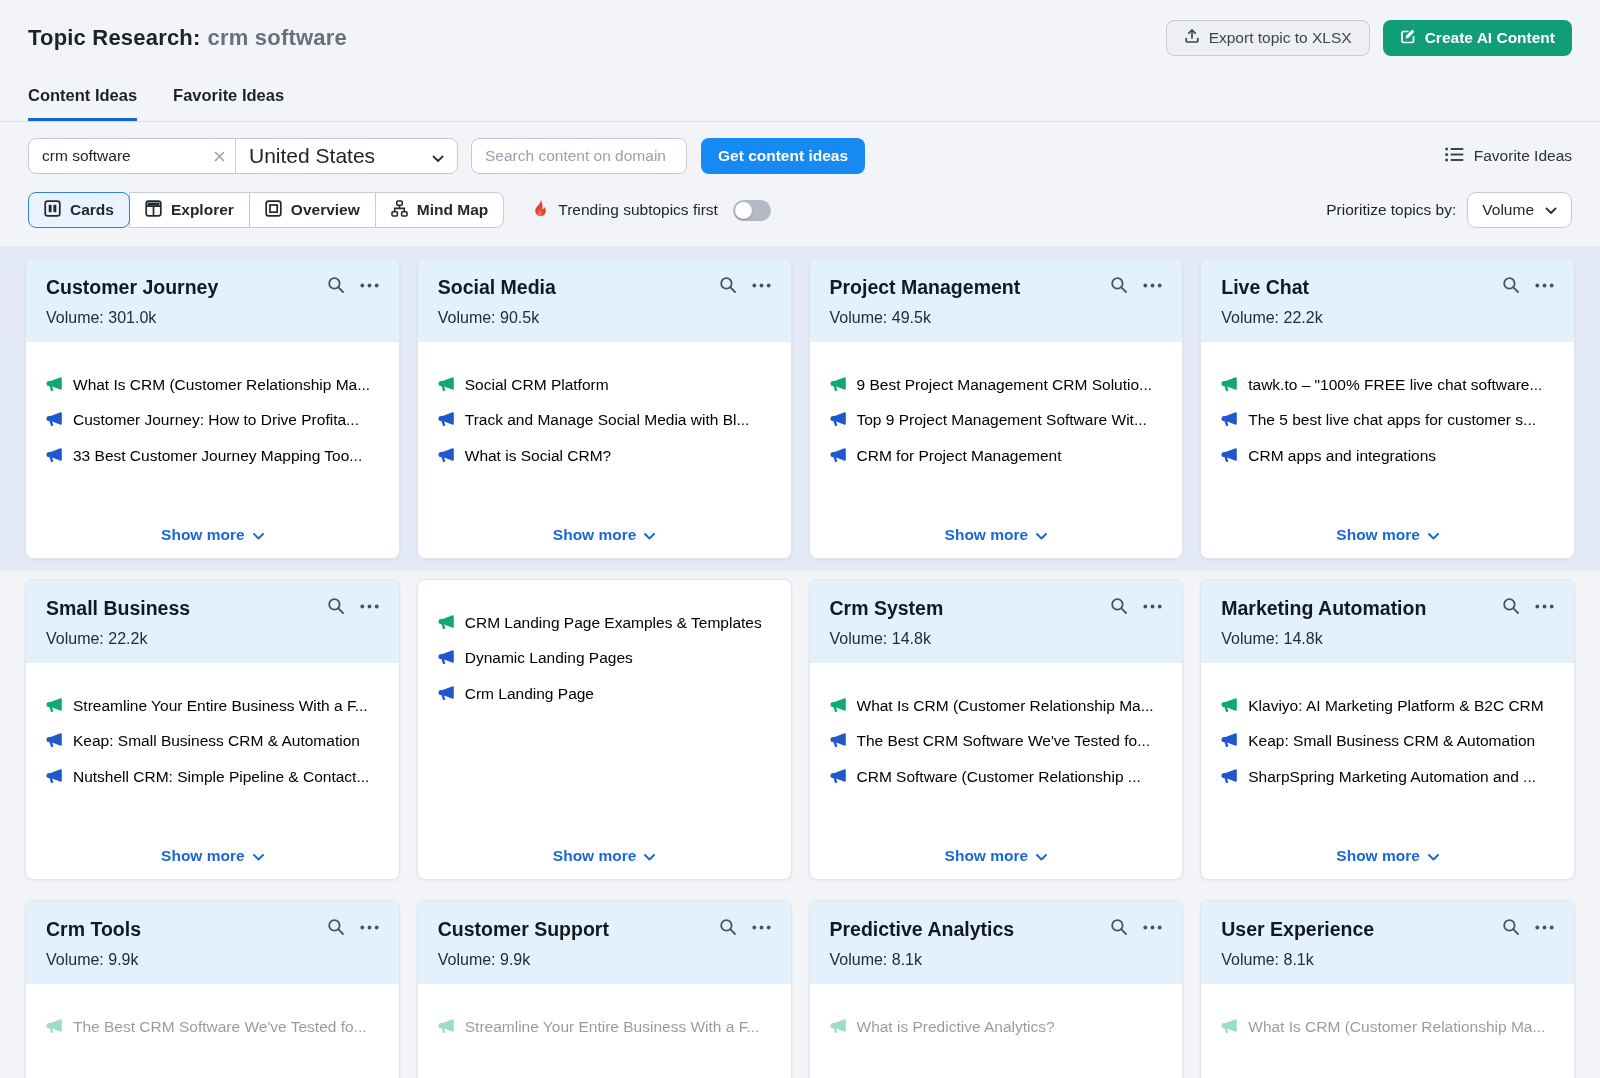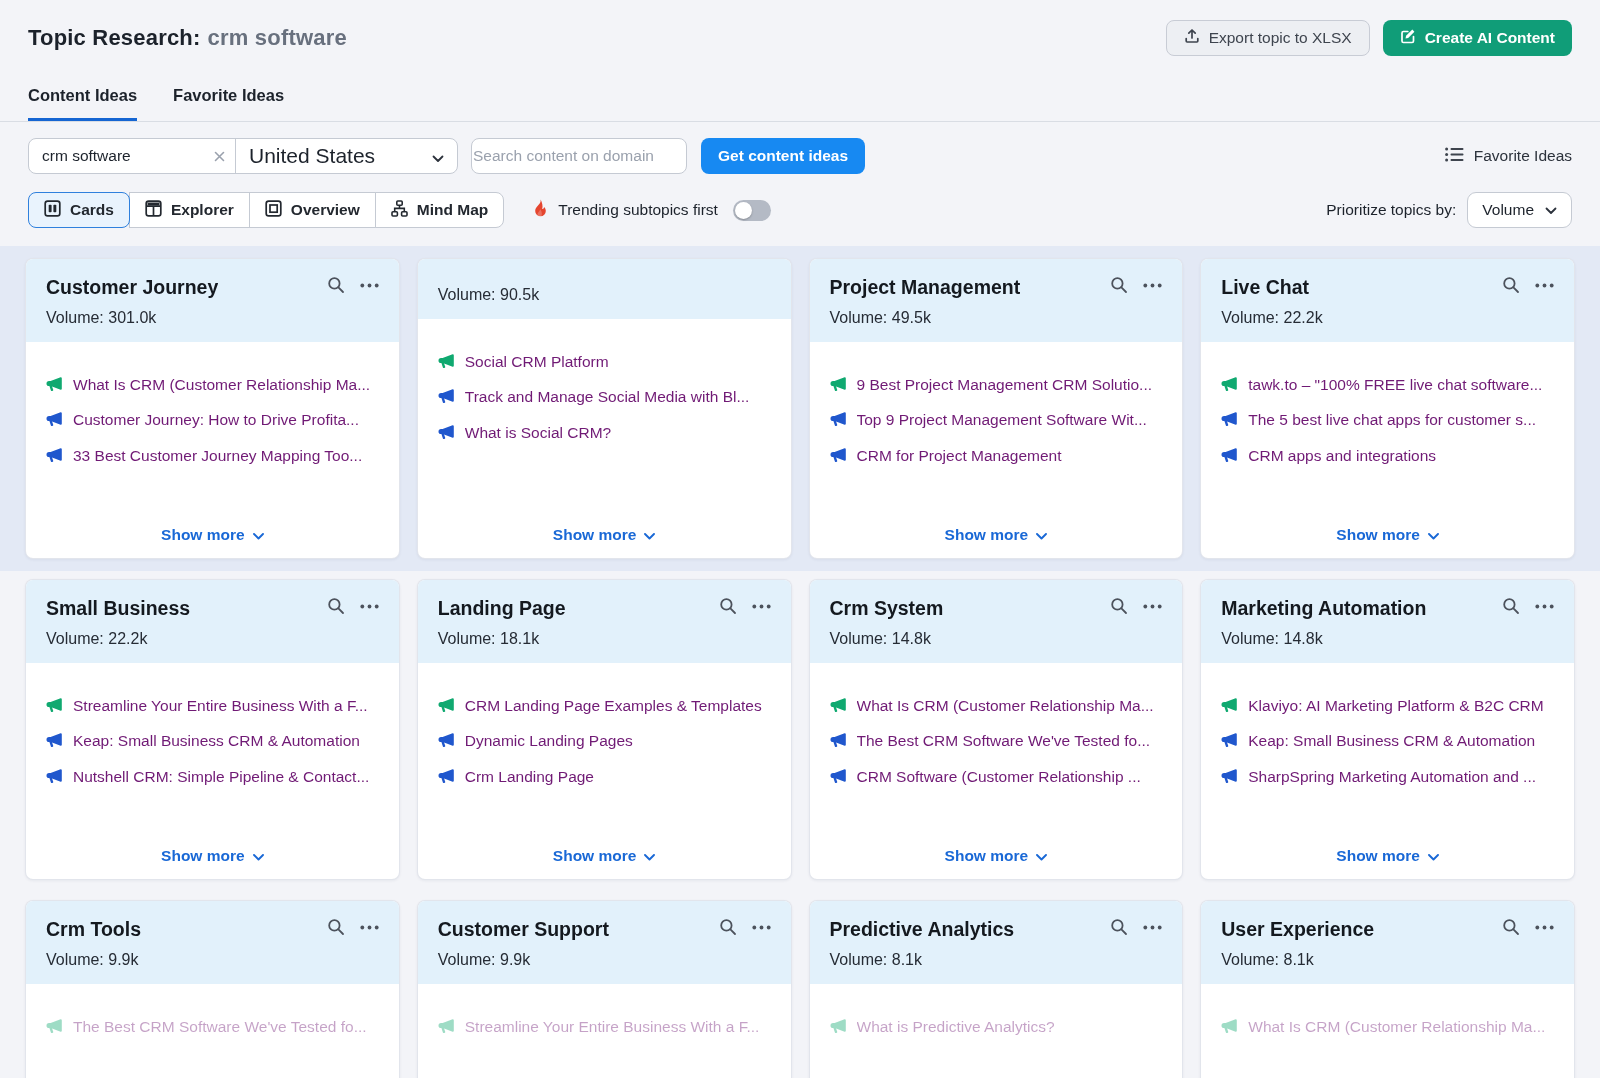--- a/index.html
+++ b/index.html
@@ -31,21 +31,21 @@
   .query-group { display:flex; align-items:stretch; height:36px; background:#fff;
                  border:1px solid #c5cad3; border-radius:8px; overflow:hidden; }
   .query-box { display:flex; align-items:center; padding:0 10px 0 13px; width:206px; }
   .query-box input { border:none; outline:none; flex:1; font-size:15.5px; color:#1c222b;
                      font-family:inherit; background:transparent; min-width:0; }
   .clear-x { display:flex; align-items:center; cursor:pointer; padding-left:6px; }
   .country-select { display:flex; align-items:center; justify-content:space-between; gap:10px;
                     padding:0 13px; width:222px; border-left:1px solid #c5cad3;
                     font-size:21px; cursor:pointer; }
   .domain-input { margin-left:13px; height:36px; width:216px; border:1px solid #c5cad3;
-                  border-radius:8px; padding:0 1px; font-size:15.5px; font-family:inherit;
+                  border-radius:8px; padding:0 13px; font-size:15.5px; font-family:inherit;
                   color:#1c222b; outline:none; background:#fff; }
   .domain-input::placeholder { color:#9aa1ad; }
   .btn-get { margin-left:14px; height:36px; padding:0 17px; background:#1789f2; color:#fff;
              font-weight:600; font-size:15.5px; border:none; border-radius:8px; cursor:pointer;
              font-family:inherit; }
   .fav-link { margin-left:auto; display:flex; align-items:center; gap:10px; font-size:15.5px;
               color:#2c323c; cursor:pointer; }
 
   
   .toolbar { display:flex; align-items:center; padding:18px 28px 0; }
@@ -70,21 +70,21 @@
   .grid { position:relative; display:grid; grid-template-columns:repeat(4,1fr); gap:20px 17px; padding:0 25px; }
   .card { background:#fff; border-radius:8px; height:301px; display:flex; flex-direction:column;
           overflow:hidden; border:1px solid rgba(150,162,185,.28); box-shadow:0 1px 3px rgba(25,35,60,.06); }
   .card-head { background:#e2f1fb; padding:17px 20px 15px; }
   .card-head-top { display:flex; justify-content:space-between; align-items:flex-start; }
   .card-title { font-size:19.5px; font-weight:700; color:#14191f; white-space:nowrap; overflow:hidden; }
   .card-icons { display:flex; gap:15px; align-items:center; flex:none; padding-left:10px; }
   .card-icons .ic { cursor:pointer; display:flex; align-items:center; }
   .card-vol { margin-top:10px; font-size:16px; color:#262c35; }
   .card-body { flex:1; display:flex; flex-direction:column; padding:33px 20px 14px; min-height:0; }
-  .idea { display:flex; align-items:flex-start; gap:11px; font-size:15.5px; color:#701a75;
+  .idea { display:flex; align-items:flex-start; gap:11px; font-size:15.5px; color:#000000;
           margin-bottom:16px; line-height:1.25; cursor:pointer; }
   .idea svg { flex:none; margin-top:1px; }
   .idea span { white-space:nowrap; overflow:hidden; }
   .idea.faded { opacity:.4; }
   .show-more { margin-top:auto; align-self:center; display:flex; align-items:center; gap:8px;
                color:#1968d6; font-size:15.5px; font-weight:600; cursor:pointer; }
 </style>
 </head>
 <body>
 
@@ -280,20 +280,40 @@
         <span>
           <svg width="11" height="7" viewBox="0 0 11 7">
                   <path d="M1 1l4.5 4.5L10 1" fill="none" stroke="#1968d6" stroke-width="1.9" stroke-linecap="round" stroke-linejoin="round"></path>
                 </svg>
         </span>
       </div>
     </div>
   </div>
         <div class="card">
     <div class="card-head">
+      <div class="card-head-top">
+        <div class="card-title">Social Media</div>
+        <div class="card-icons">
+          <span class="ic">
+            <svg width="18" height="18" viewBox="0 0 18 18">
+                    <circle cx="7.4" cy="7.4" r="5.2" fill="none" stroke="#4c525c" stroke-width="1.8"></circle>
+                    <path d="M11.4 11.4 16 16" stroke="#4c525c" stroke-width="1.8" stroke-linecap="round"></path>
+                  </svg>
+          </span>
+          <span class="ic">
+            <svg width="19" height="5" viewBox="0 0 19 5">
+                    <g fill="#4c525c">
+                      <circle cx="2.3" cy="2.5" r="1.9"></circle>
+                      <circle cx="9.5" cy="2.5" r="1.9"></circle>
+                      <circle cx="16.7" cy="2.5" r="1.9"></circle>
+                    </g>
+                  </svg>
+          </span>
+        </div>
+      </div>
       <div class="card-vol">Volume: 90.5k</div>
     </div>
     <div class="card-body">
       <div>
               <div class="idea">
                 <svg width="16" height="16" viewBox="0 0 16 16">
                   <path d="M14.6 1.3 4.6 4.9H3.1a2.6 2.6 0 1 0 0 5.2h.3l1.5 4.3c.12.36.46.6.84.6h.62c.62 0 1.05-.62.84-1.2L6.1 10.4l8.5 3.3c.58.22 1.2-.2 1.2-.83V2.13c0-.62-.62-1.05-1.2-.83z" fill="#10a970"></path>
                 </svg>
                 <span>Social CRM Platform</span>
               </div>
@@ -479,43 +499,20 @@
         <span>Show more</span>
         <span>
           <svg width="11" height="7" viewBox="0 0 11 7">
                   <path d="M1 1l4.5 4.5L10 1" fill="none" stroke="#1968d6" stroke-width="1.9" stroke-linecap="round" stroke-linejoin="round"></path>
                 </svg>
         </span>
       </div>
     </div>
   </div>
         <div class="card">
-    <div class="card-head">
-      <div class="card-head-top">
-        <div class="card-title">Landing Page</div>
-        <div class="card-icons">
-          <span class="ic">
-            <svg width="18" height="18" viewBox="0 0 18 18">
-                    <circle cx="7.4" cy="7.4" r="5.2" fill="none" stroke="#4c525c" stroke-width="1.8"></circle>
-                    <path d="M11.4 11.4 16 16" stroke="#4c525c" stroke-width="1.8" stroke-linecap="round"></path>
-                  </svg>
-          </span>
-          <span class="ic">
-            <svg width="19" height="5" viewBox="0 0 19 5">
-                    <g fill="#4c525c">
-                      <circle cx="2.3" cy="2.5" r="1.9"></circle>
-                      <circle cx="9.5" cy="2.5" r="1.9"></circle>
-                      <circle cx="16.7" cy="2.5" r="1.9"></circle>
-                    </g>
-                  </svg>
-          </span>
-        </div>
-      </div>
-      <div class="card-vol">Volume: 18.1k</div>
-    </div>
     <div class="card-body">
       <div>
               <div class="idea">
                 <svg width="16" height="16" viewBox="0 0 16 16">
                   <path d="M14.6 1.3 4.6 4.9H3.1a2.6 2.6 0 1 0 0 5.2h.3l1.5 4.3c.12.36.46.6.84.6h.62c.62 0 1.05-.62.84-1.2L6.1 10.4l8.5 3.3c.58.22 1.2-.2 1.2-.83V2.13c0-.62-.62-1.05-1.2-.83z" fill="#10a970"></path>
                 </svg>
                 <span>CRM Landing Page Examples &amp; Templates</span>
               </div>
               <div class="idea">
                 <svg width="16" height="16" viewBox="0 0 16 16">

